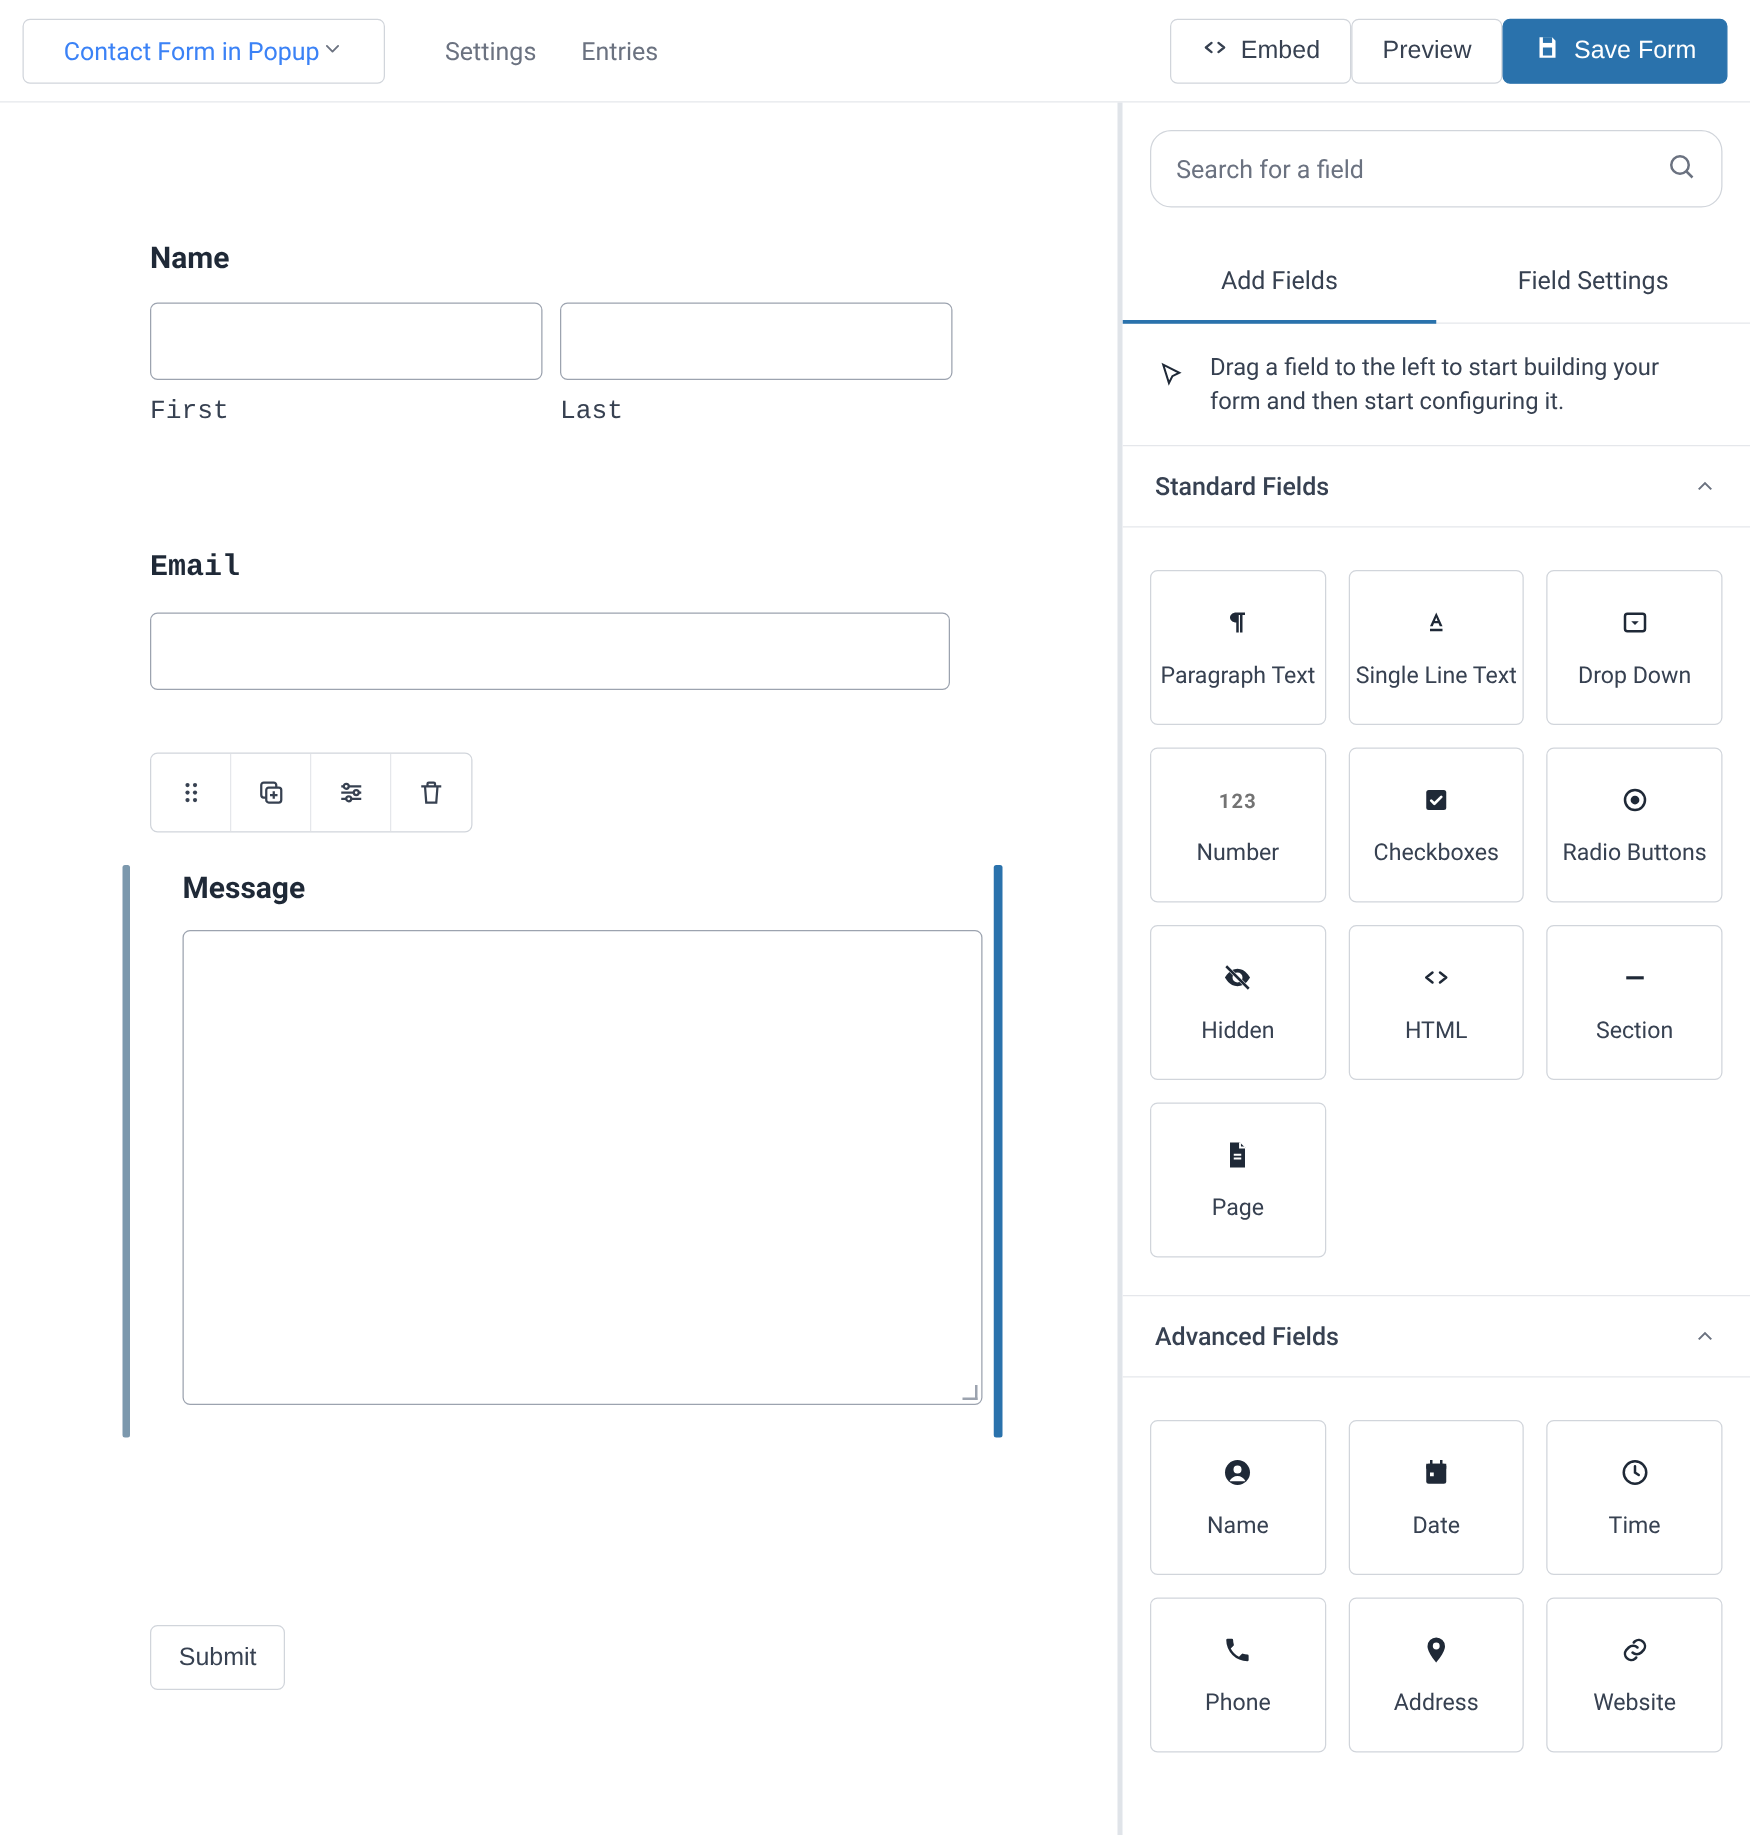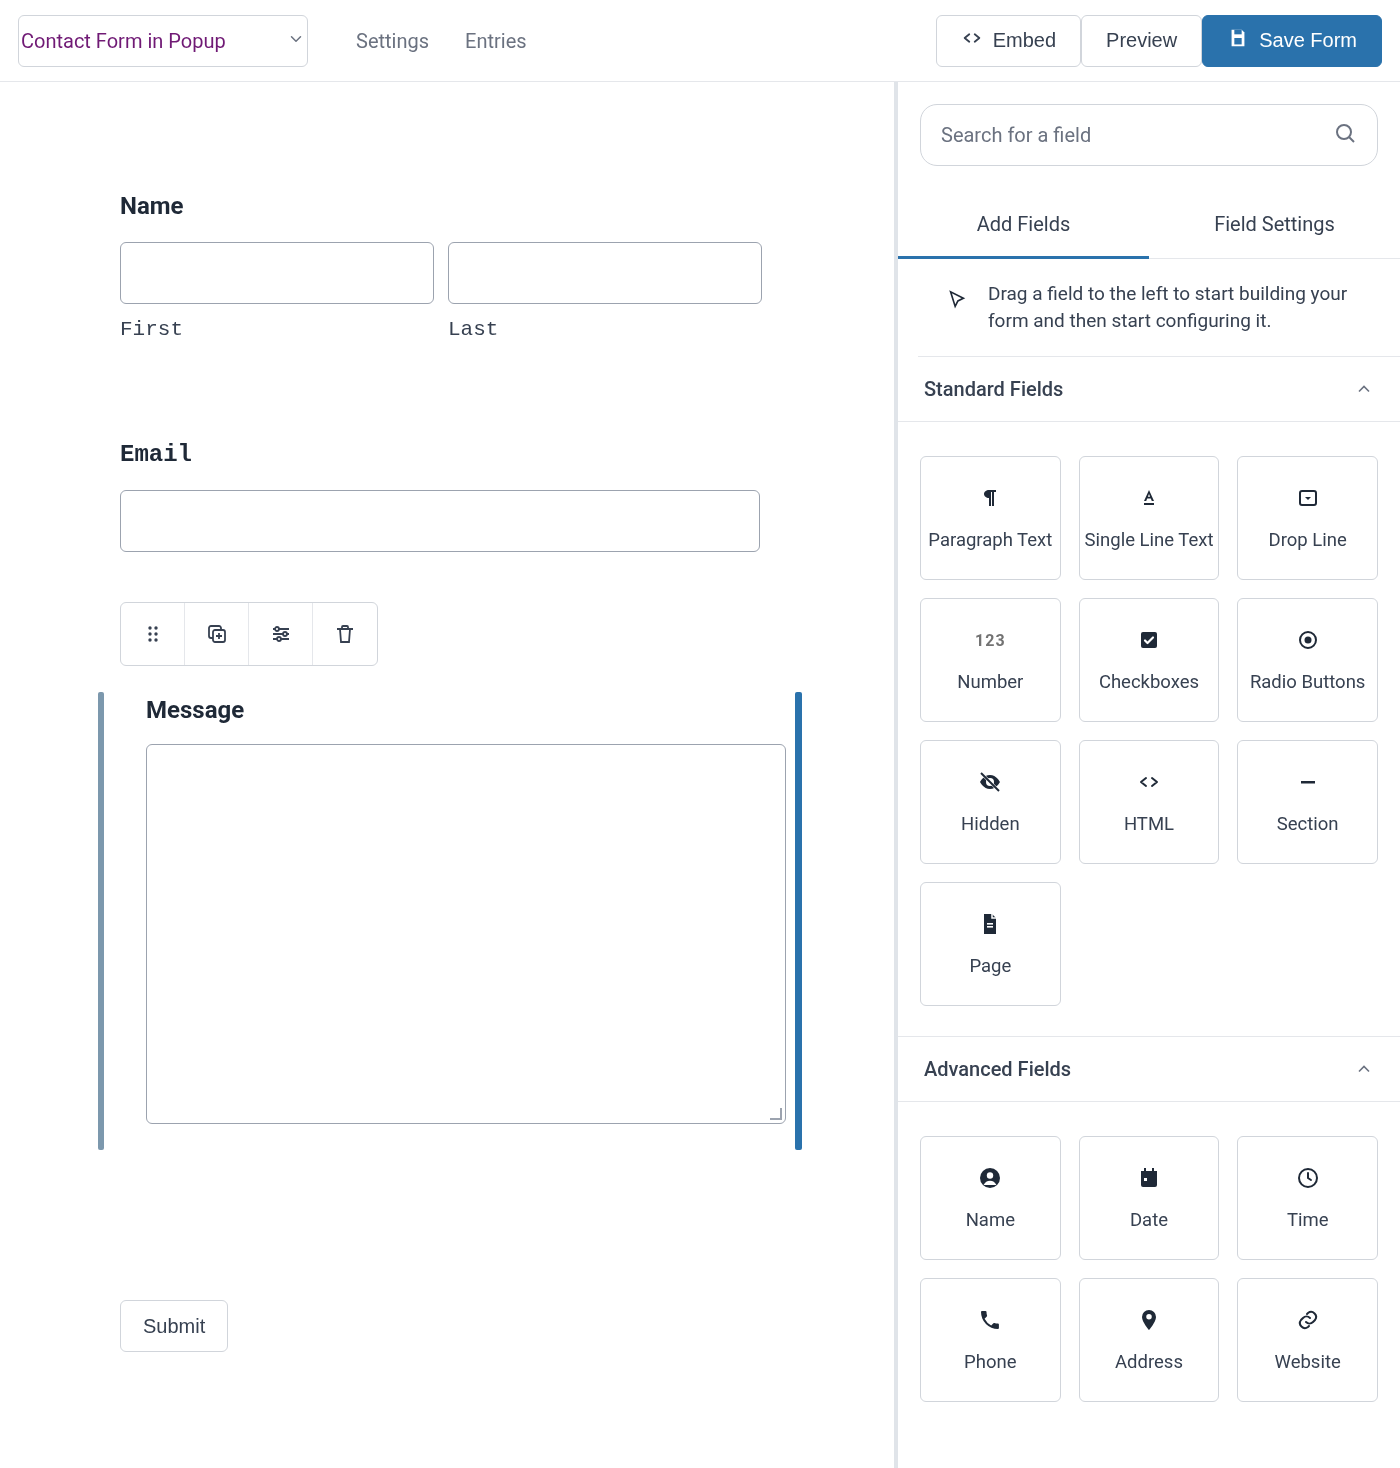--- a/index.html
+++ b/index.html
@@ -19,23 +19,23 @@
     padding: 0 18px;
   }
   .form-select {
     display: flex;
     align-items: center;
     justify-content: space-between;
     width: 290px;
     height: 52px;
     border: 1px solid #d1d5db;
     border-radius: 6px;
-    padding: 0 2px;
-    font-size: 20px;
-    color: #701a75;
+    padding: 0 32px;
+    font-size: 20px;
+    color: #3b82f6;
     cursor: pointer;
   }
   .form-select .chev { color: #6b7280; }
   .nav-tabs {
     display: flex;
     gap: 36px;
     margin-left: 48px;
     font-size: 20px;
     color: #6b7280;
   }
@@ -213,21 +213,20 @@
 
   .hint-row {
     display: flex;
     align-items: flex-start;
     gap: 20px;
     padding: 22px 28px;
     border-bottom: 1px solid #e5e7eb;
     font-size: 19px;
     color: #374151;
     line-height: 1.4;
-    margin-left: 20px;
   }
   .hint-row svg { width: 22px; height: 22px; stroke:#1f2937; fill:none; margin-top: 8px; flex-shrink:0;}
 
   .accordion-head {
     display: flex;
     align-items: center;
     justify-content: space-between;
     padding: 20px 26px;
     font-size: 20px;
     color: #374151;
@@ -442,21 +441,21 @@
           </div>
           <div class="tlabel">Single Line Text</div>
         </div>
         <div class="tile">
           <div class="ticon">
             <svg viewBox="0 0 24 24">
               <rect x="4" y="5" width="16" height="14" rx="2" class="stroke"></rect>
               <path class="fill" d="M9 11l3 3 3-3z"></path>
             </svg>
           </div>
-          <div class="tlabel">Drop Line</div>
+          <div class="tlabel">Drop Down</div>
         </div>
         <div class="tile">
           <div class="ticon">
             <span class="num123">123</span>
           </div>
           <div class="tlabel">Number</div>
         </div>
         <div class="tile">
           <div class="ticon">
             <svg viewBox="0 0 24 24">

